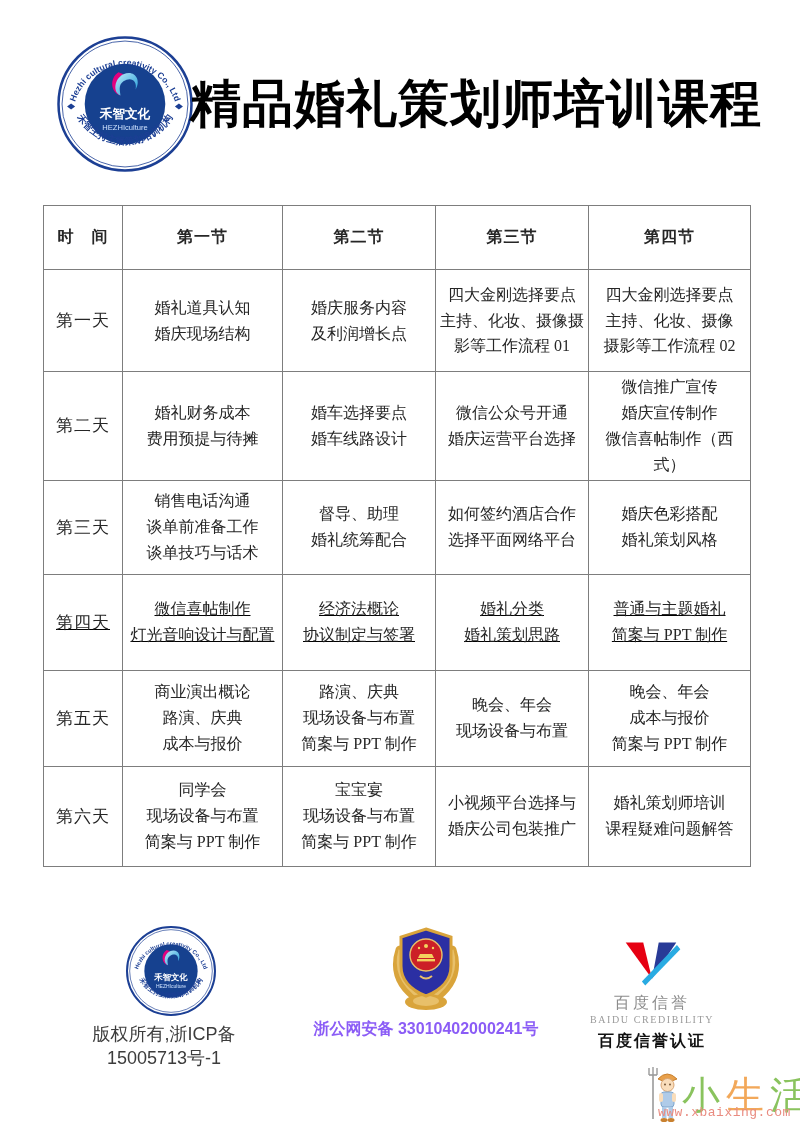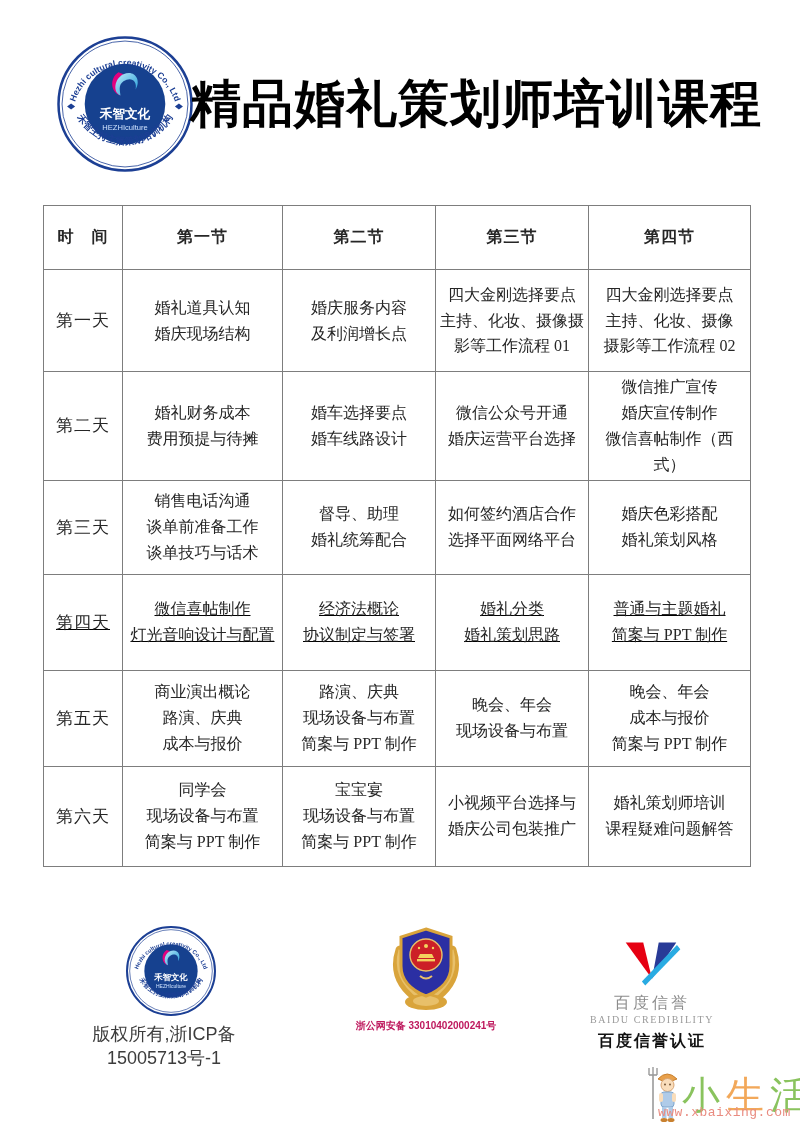--- a/index.html
+++ b/index.html
@@ -25,21 +25,21 @@
   col.c3{width:153px;} col.c4{width:162px;}
   tr.hrow{height:64px;}
   tr.r0{height:102px;} tr.r1{height:94px;} tr.r2{height:94px;}
   tr.r3{height:96px;text-decoration:underline;} tr.r4{height:96px;} tr.r5{height:100px;}
 
   
   .footer-text{font-family:"Liberation Sans",sans-serif;position:absolute;text-align:center;}
   .logo-foot{position:absolute;left:126px;top:926px;width:90px;height:90px;}
   .copyright{left:58px;top:1022px;width:212px;font-size:18px;color:#3c3c3c;}
   .badge-police{position:absolute;left:390px;top:924px;width:72px;height:88px;}
-  .police-record{left:305px;top:1019px;width:242px;font-size:10px;font-weight:bold;color:#be185d;}
+  .police-record{left:305px;top:1019px;width:242px;font-size:16px;font-weight:bold;color:#8b5cf6;}
   .baidu-block{position:absolute;left:586px;top:938px;width:132px;text-align:center;
                font-family:"Liberation Sans",sans-serif;}
   .baidu-v{width:58px;height:52px;display:block;margin:0 auto;}
   .baidu-cn{font-size:16px;color:#8c8c8c;letter-spacing:3px;margin-top:3px;}
   .baidu-en{font-size:10px;color:#9a9a9a;letter-spacing:1.6px;margin-top:0;font-family:Liberation Serif, serif;}
   .baidu-cert{font-size:16px;color:#111;font-weight:bold;letter-spacing:2px;margin-top:6px;}
 
   
   .watermark{position:absolute;right:4px;top:1064px;width:150px;height:62px;
              font-family:"Liberation Sans",sans-serif;}

